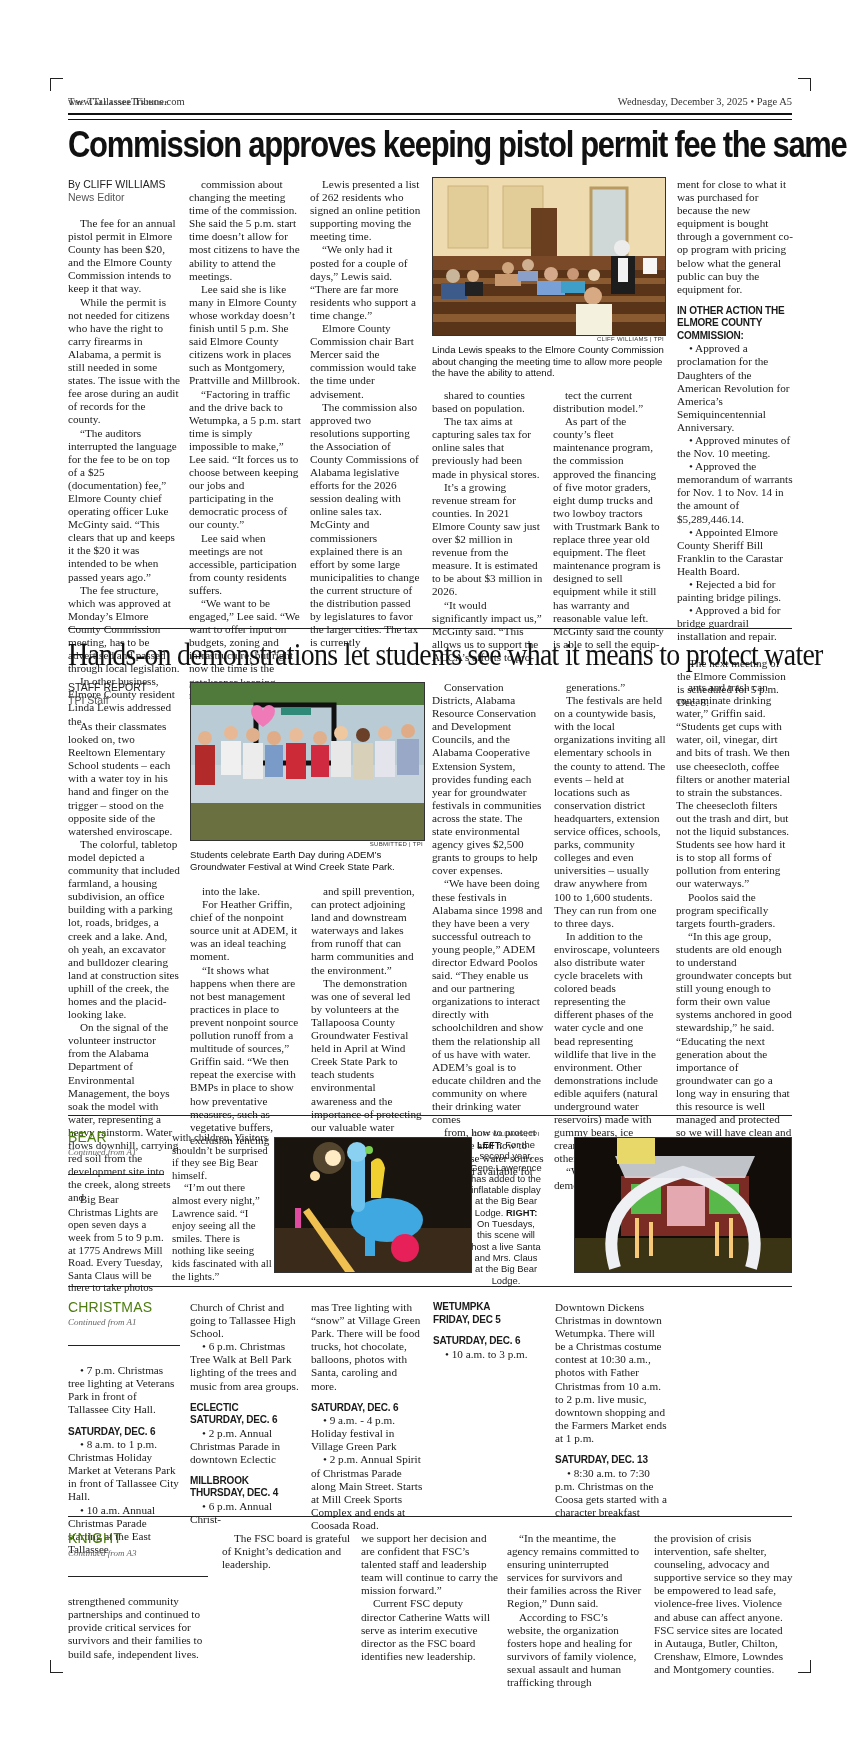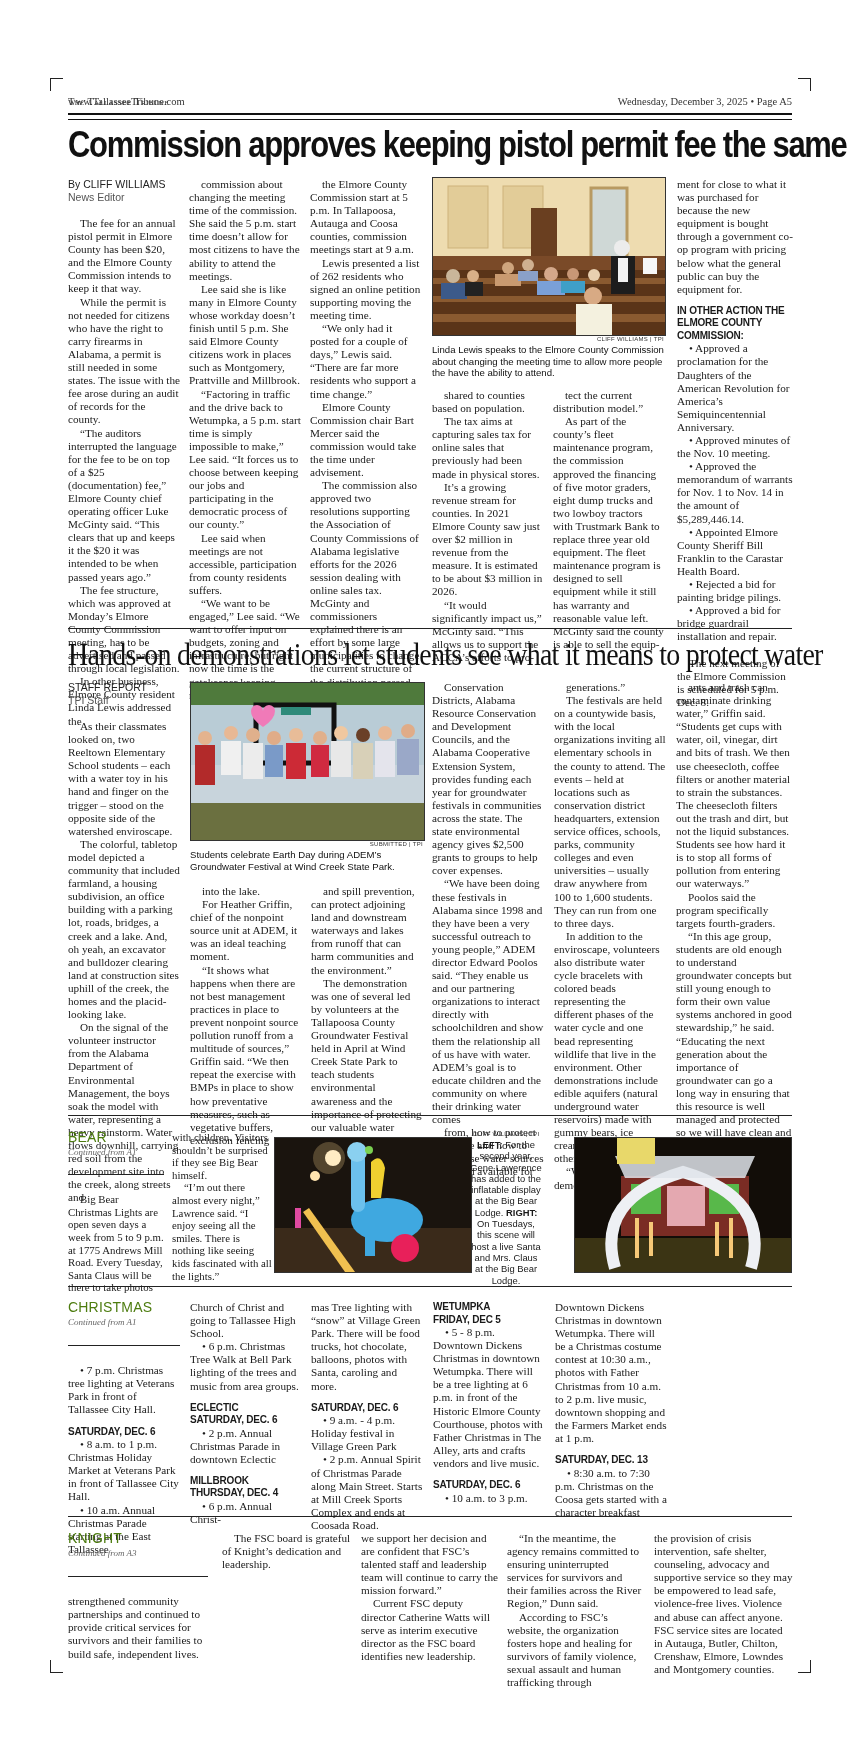--- a/index.html
+++ b/index.html
@@ -71,21 +71,20 @@
       <p>commission about changing the meeting time of the commission. She said the 5 p.m. start time doesn’t allow for most citizens to have the ability to attend the meetings.</p>
       <p>Lee said she is like many in Elmore County whose workday doesn’t finish until 5 p.m. She said Elmore County citizens work in places such as Montgomery, Prattville and Millbrook.</p>
       <p>“Factoring in traffic and the drive back to Wetumpka, a 5 p.m. start time is simply impossible to make,” Lee said. “It forces us to choose between keeping our jobs and participating in the democratic process of our county.”</p>
       <p>Lee said when meetings are not accessible, participation from county residents suffers.</p>
       <p>“We want to be engaged,” Lee said. “We want to offer input on budgets, zoning and infrastructure, but right now the time is the gatekeeper keeping many of us out.”</p>
       <p>Currently meetings of</p>
     </div>
   </div>
 <div class="col" style="left:310px;top:178px;width:112px;">
     <div>
-      <p>the Elmore County Commission start at 5 p.m. In Tallapoosa, Autauga and Coosa counties, commission meetings start at 9 a.m.</p>
       <p>Lewis presented a list of 262 residents who signed an online petition supporting moving the meeting time.</p>
       <p>“We only had it posted for a couple of days,” Lewis said. “There are far more residents who support a time change.”</p>
       <p>Elmore County Commission chair Bart Mercer said the commission would take the time under advisement.</p>
       <p>The commission also approved two resolutions supporting the Association of County Commissions of Alabama legislative efforts for the 2026 session dealing with online sales tax. McGinty and commissioners explained there is an effort by some large municipalities to change the current structure of the distribution passed by legislatures to favor the larger cities. The tax is currently</p>
     </div>
   </div>
 
 <div class="photo" style="left:432px;top:177px;width:232px;height:157px;">
   <svg width="232" height="157" viewBox="0 0 232 157">
     <rect width="232" height="157" fill="#e9d6a8"></rect>
@@ -336,21 +335,20 @@
       <p class="ni">mas Tree lighting with “snow” at Village Green Park. There will be food trucks, hot chocolate, balloons, photos with Santa, caroling and more.</p>
       <div class="kicker">SATURDAY, DEC. 6</div>
       <p>• 9 a.m. - 4 p.m. Holiday festival in Village Green Park</p>
       <p>• 2 p.m. Annual Spirit of Christmas Parade along Main Street. Starts at Mill Creek Sports Complex and ends at Coosada Road.</p>
     </div>
   </div>
 <div class="col" style="left:433px;top:1301px;width:112px;">
     <div>
       <div class="kicker first">WETUMPKA</div>
       <div class="kicker first">FRIDAY, DEC 5</div>
-      <p>• 5 - 8 p.m. Downtown Dickens Christmas in downtown Wetumpka. There will be a tree lighting at 6 p.m. in front of the Historic Elmore County Courthouse, photos with Father Christmas in The Alley, arts and crafts vendors and live music.</p>
       <div class="kicker">SATURDAY, DEC. 6</div>
       <p>• 10 a.m. to 3 p.m.</p>
     </div>
   </div>
 <div class="col" style="left:555px;top:1301px;width:112px;">
     <div>
       <p class="ni">Downtown Dickens Christmas in downtown Wetumpka. There will be a Christmas costume contest at 10:30 a.m., photos with Father Christmas from 10 a.m. to 2 p.m. live music, downtown shopping and the Farmers Market ends at 1 p.m.</p>
       <div class="kicker">SATURDAY, DEC. 13</div>
       <p>• 8:30 a.m. to 7:30 p.m. Christmas on the Coosa gets started with a character breakfast</p>
     </div>

